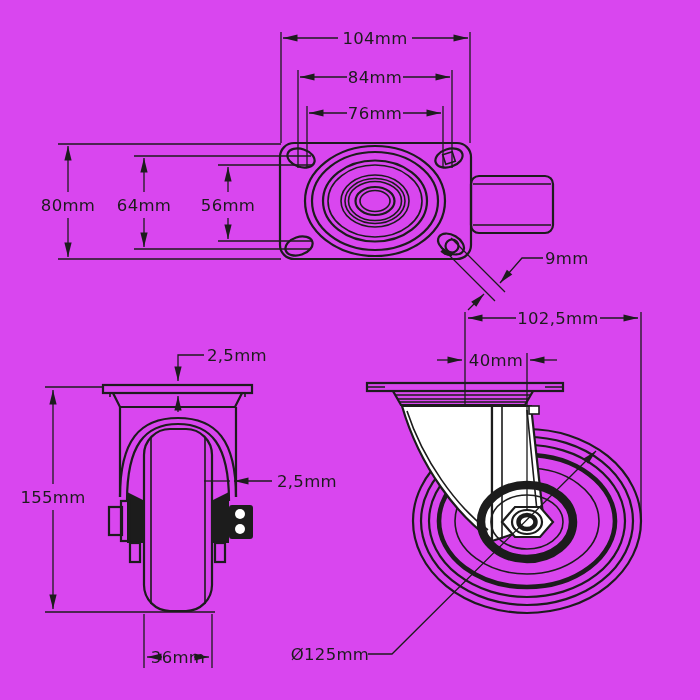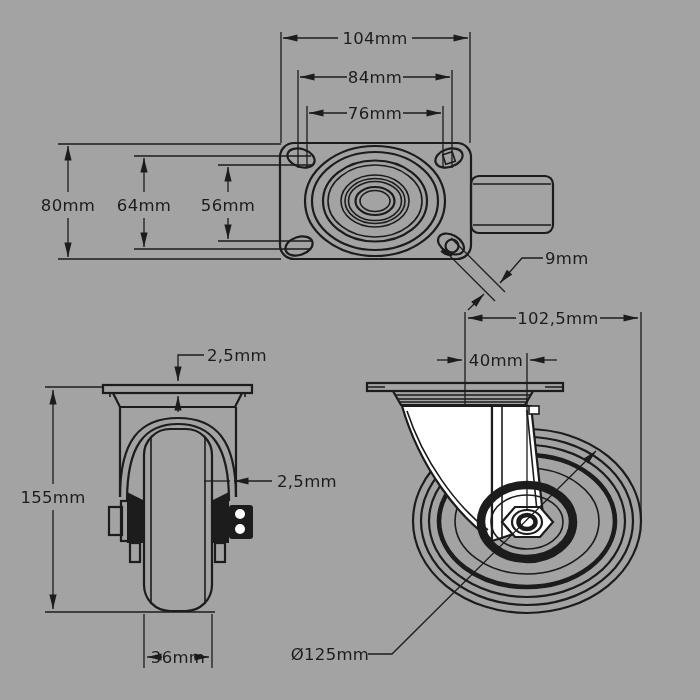--- a/index.html
+++ b/index.html
@@ -1,16 +1,16 @@
 <!DOCTYPE html>
 <html><head>
 <meta charset="utf-8">
 <style>
   html,body{margin:0;padding:0;background:#ffffff;}
-  .stage{width:700px;height:700px;position:relative;background:#a3a3a3;overflow:hidden;}
+  .stage{width:700px;height:700px;position:relative;background:#d946ef;overflow:hidden;}
   svg{display:block;}
   .ln{stroke:#1c1c1c;fill:none;stroke-width:2.2;}
   .ln-thick{stroke:#1c1c1c;fill:none;stroke-width:4.6;}
   .ln-thin{stroke:#1c1c1c;fill:none;stroke-width:1.6;}
   .dim{stroke:#1c1c1c;fill:none;stroke-width:1.3;}
   .fillwhite{fill:#ffffff;}
   .filldark{fill:#1c1c1c;stroke:none;}
   text{font-family:"DejaVu Sans","Liberation Sans",sans-serif;font-size:16.5px;fill:#1c1c1c;letter-spacing:.3px;}
   .mid{text-anchor:middle;}
 </style>

